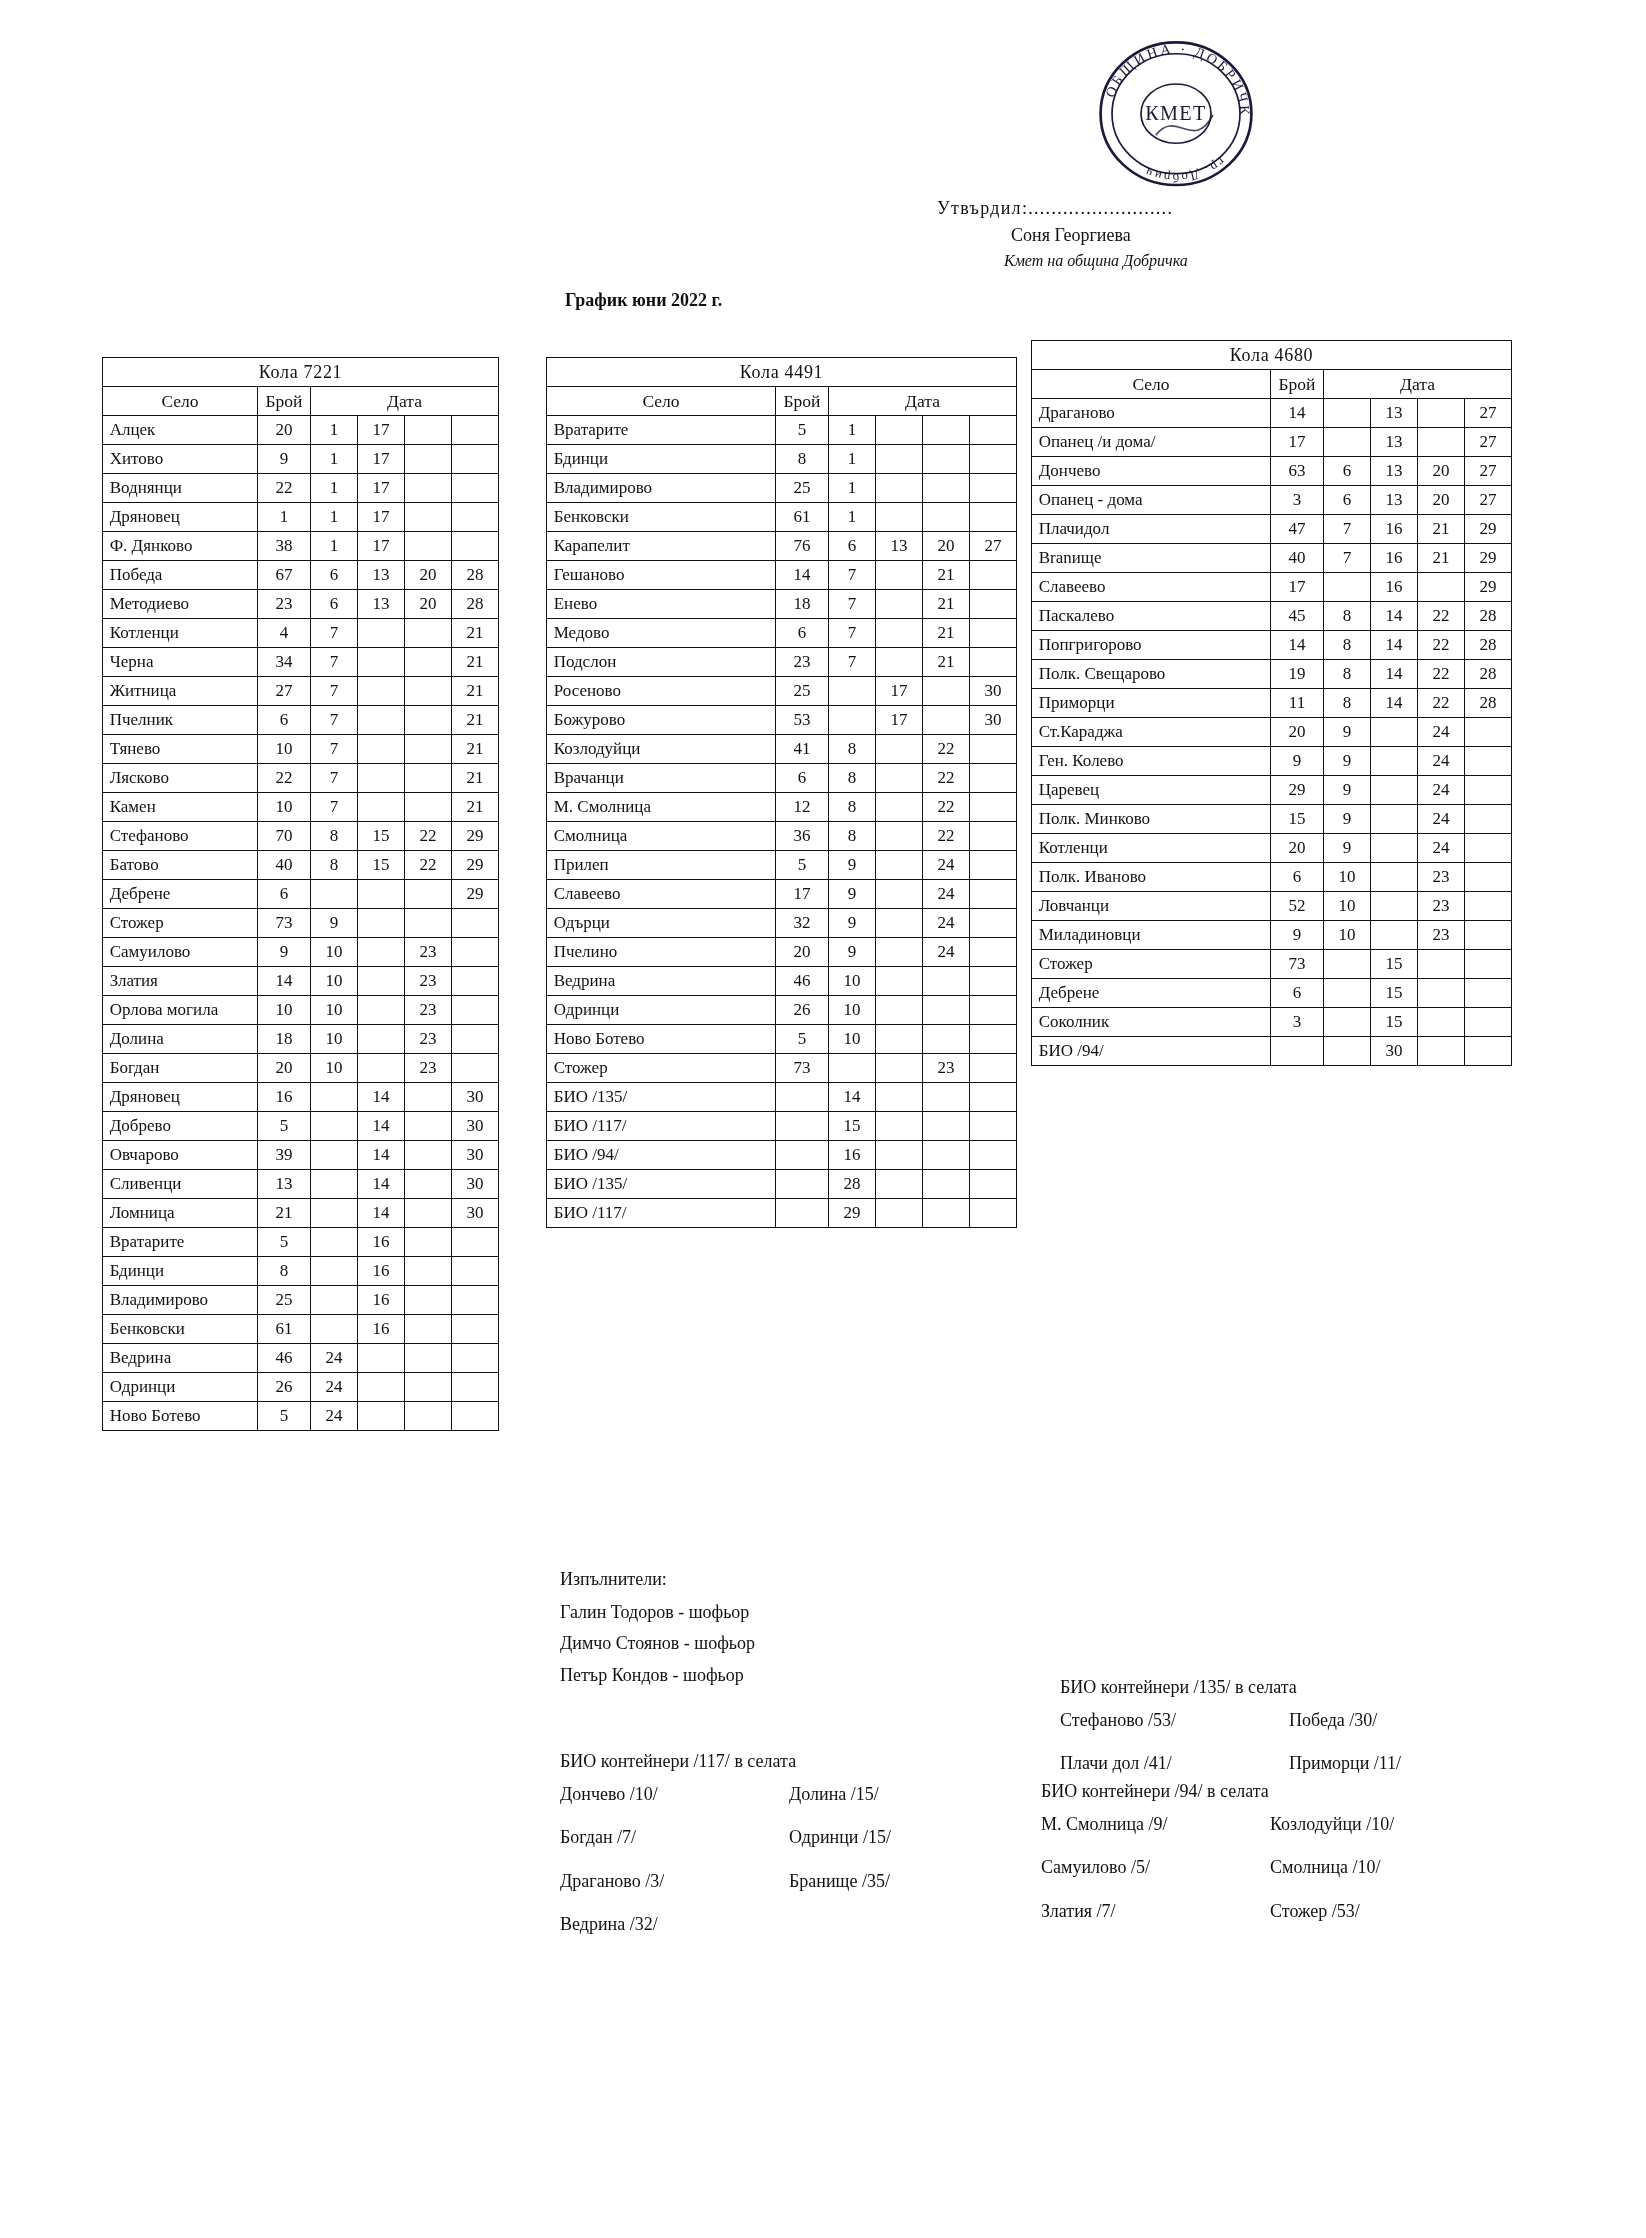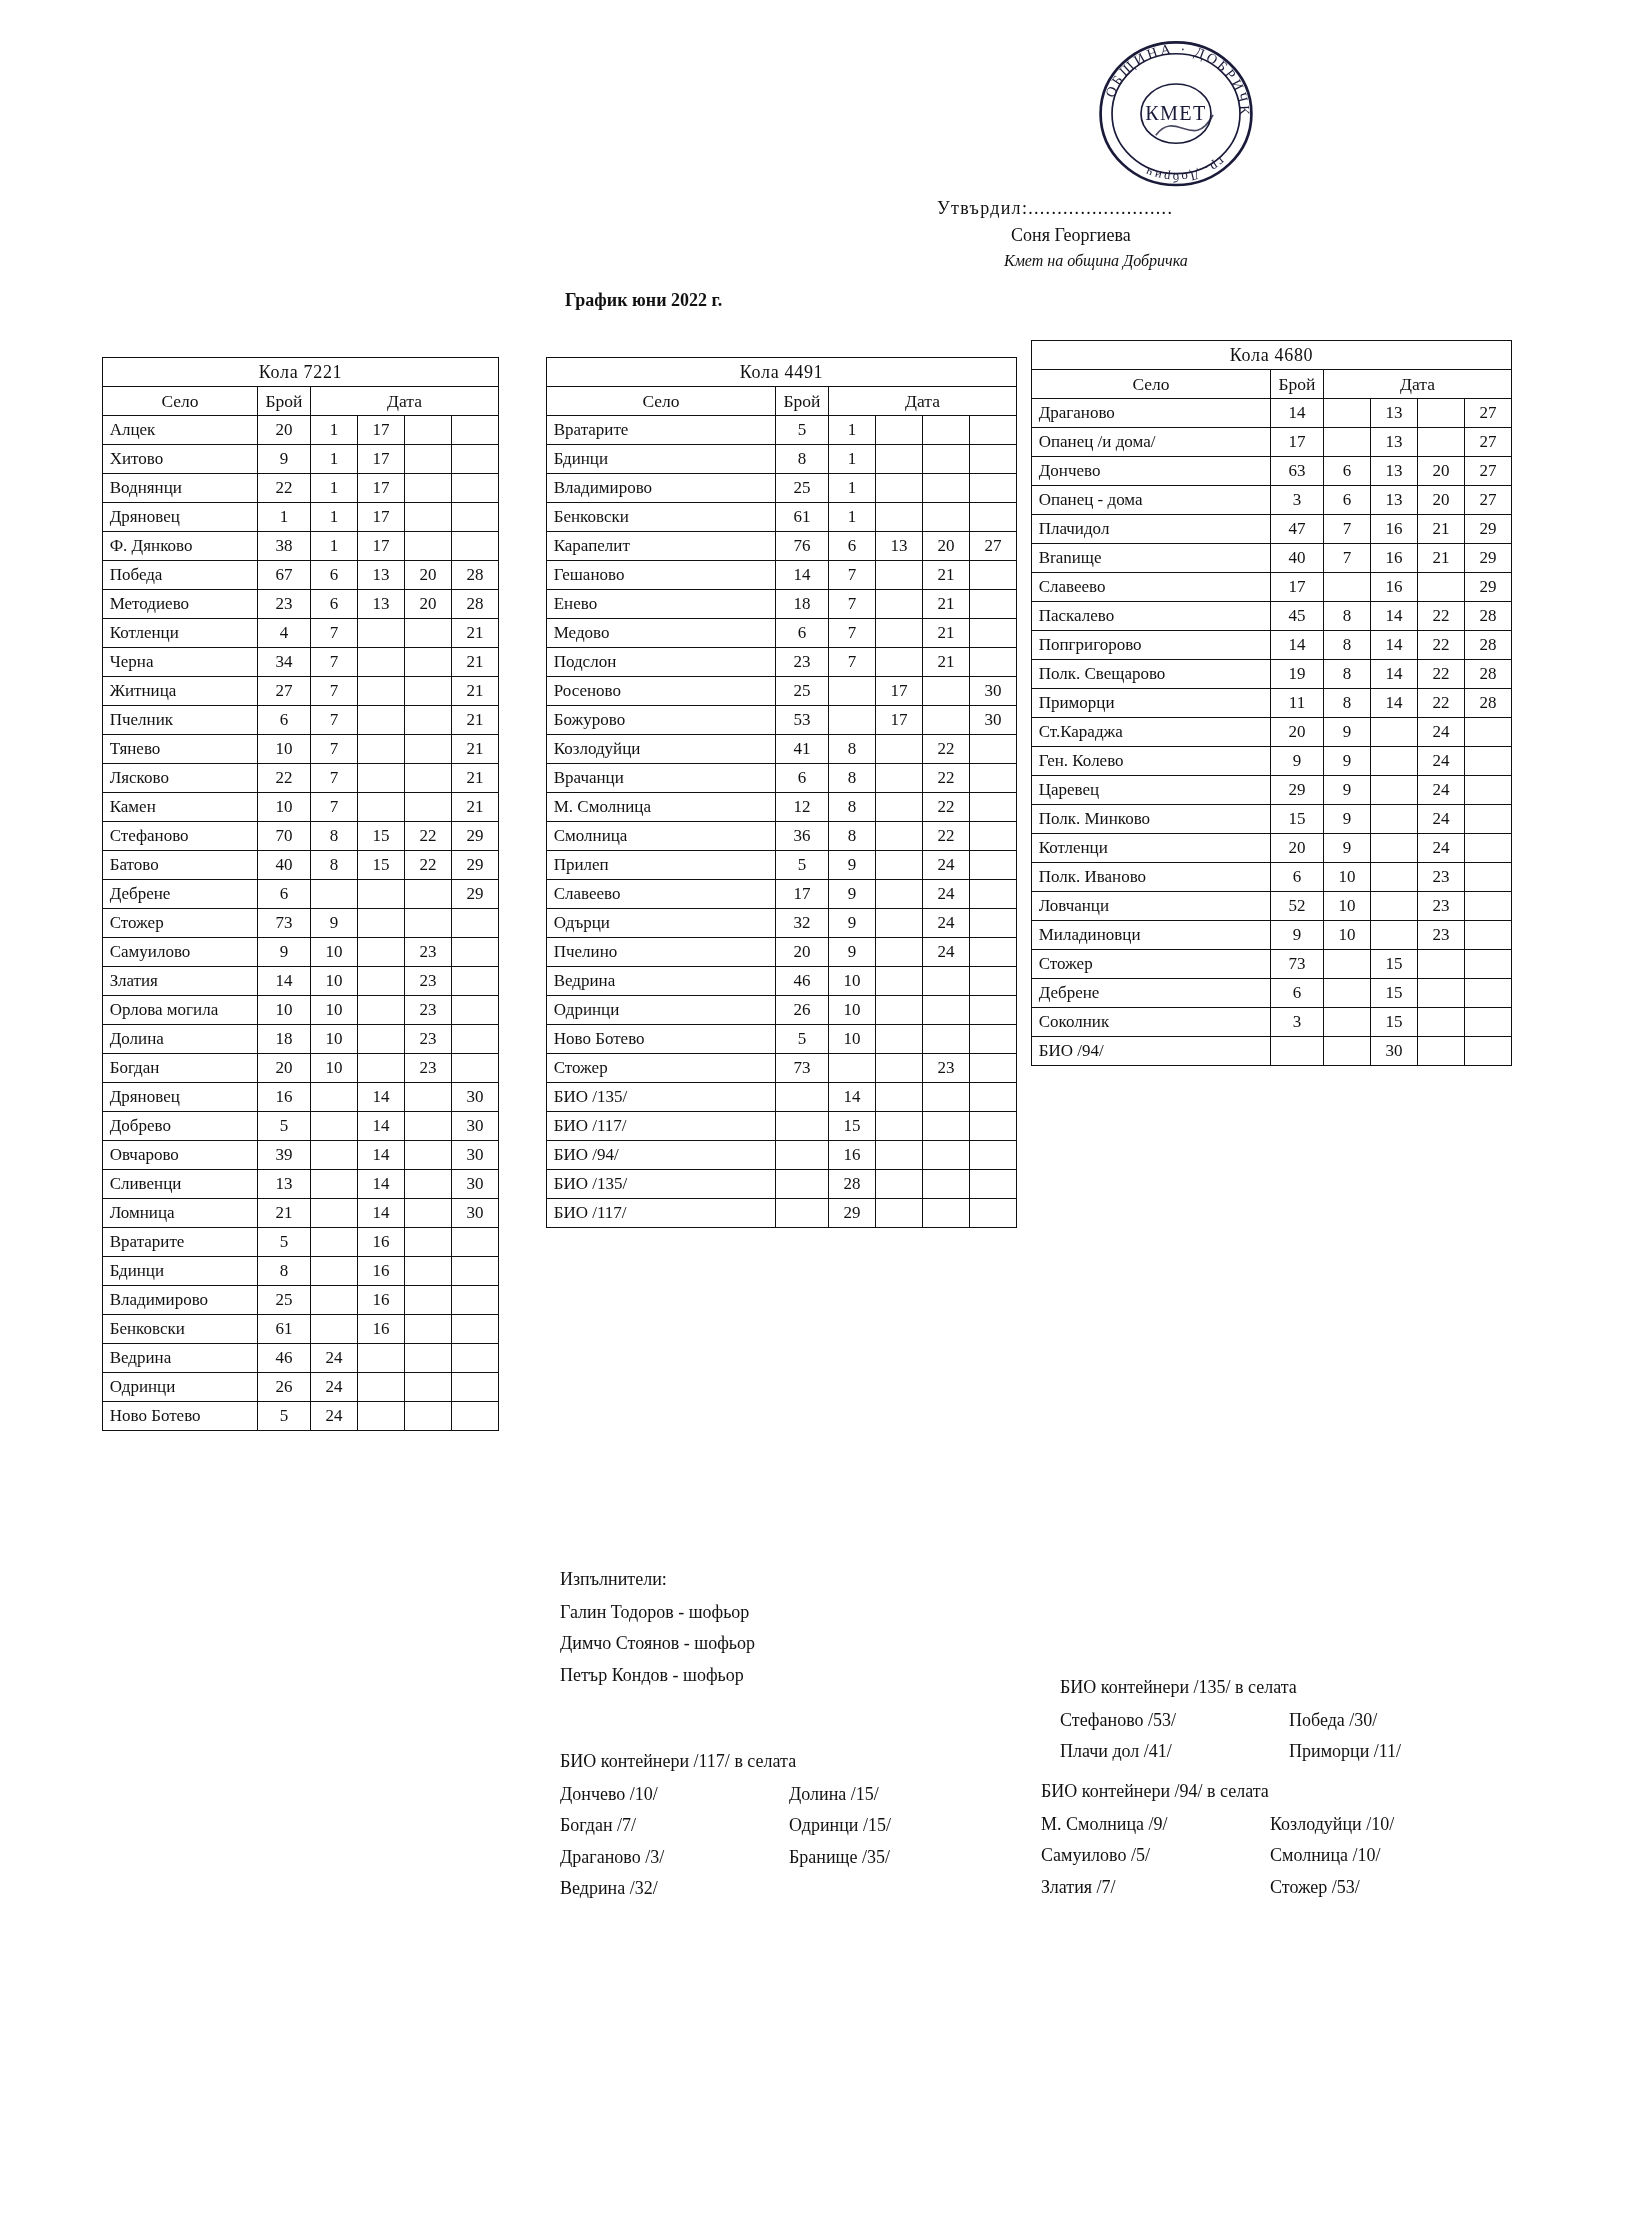--- a/index.html
+++ b/index.html
@@ -129,21 +129,21 @@
     font-family: "Liberation Serif", serif;
     font-size: 18px;
     line-height: 1.75;
   }
   .footer-block .fb-title {
     margin-bottom: 1.3px;
   }
   .two-col {
     display: grid;
     grid-template-columns: 229px auto;
-    row-gap: 0px;
+    row-gap: 12px;
   }
   .executors { left: 560px; top: 1564px; }
   .bio117 { left: 560px; top: 1746px; }
   .bio135 { left: 1041px; top: 1672px; margin-left: 19px; }
   .bio94  { left: 1041px; top: 1776px; }
 </style>
 </head>
 <body>
 
 <div class="page">

